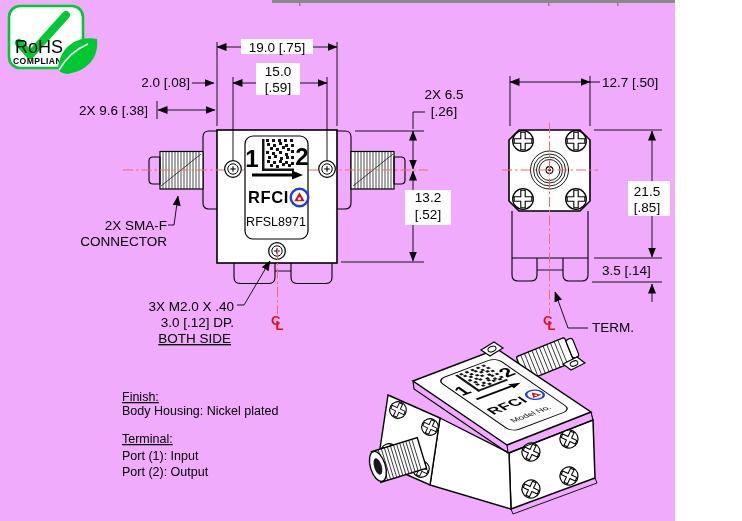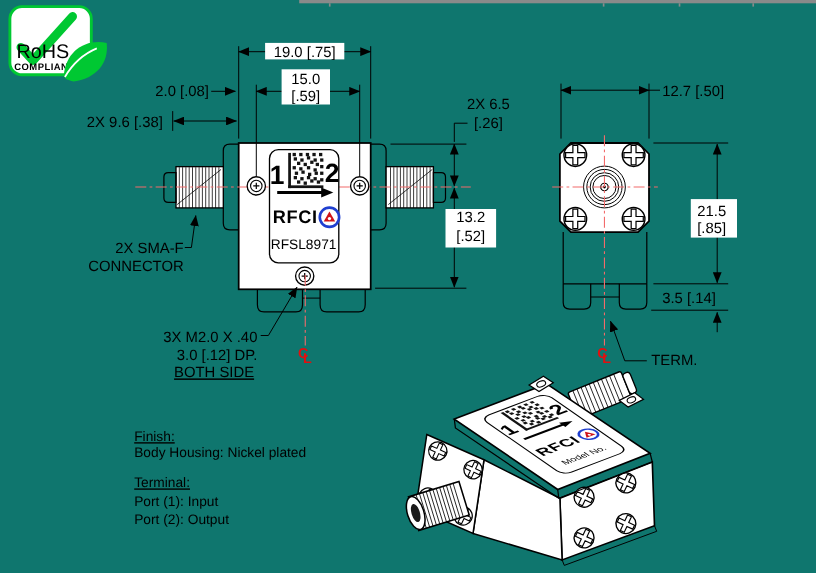--- a/index.html
+++ b/index.html
@@ -1,20 +1,20 @@
 <!DOCTYPE html>
 <html style="--accent-green: #00C832; --centerline-red: #F26B6B; --symbol-red: #E01010; --logo-blue: #1F3FD0; --logo-red: #CF1318; --rule-gray: #8A8A8A;"><head>
 <meta charset="utf-8">
 <style>
   :root{
     --accent-green:#00C832; --centerline-red:#F26B6B; --symbol-red:#E01010;
     --logo-blue:#1F3FD0; --logo-red:#CF1318; --rule-gray:#8A8A8A; --ink:#000000;
   }
   html,body{margin:0;padding:0;background:#fff;}
-  .stage{position:relative;width:742px;height:521px;background:#0f766e;overflow:hidden;}
+  .stage{position:relative;width:675px;height:521px;background:#f0abfc;overflow:hidden;}
   svg{position:absolute;left:0;top:0;}
   svg text{font-family:"Liberation Sans","DejaVu Sans",sans-serif;fill:var(--ink);}
   .dim{font-size:13.5px;}
   .note{font-size:12.5px;}
   .underline{text-decoration:underline;}
   .outline{fill:#fff;stroke:var(--ink);stroke-width:1.6;}
   .thin{fill:none;stroke:var(--ink);stroke-width:1.1;}
   .hair{fill:none;stroke:var(--ink);stroke-width:0.9;}
   .thread{stroke:var(--ink);stroke-width:0.7;}
   .cl{stroke:var(--centerline-red);stroke-width:1;fill:none;stroke-dasharray:10 3 2.5 3;}

